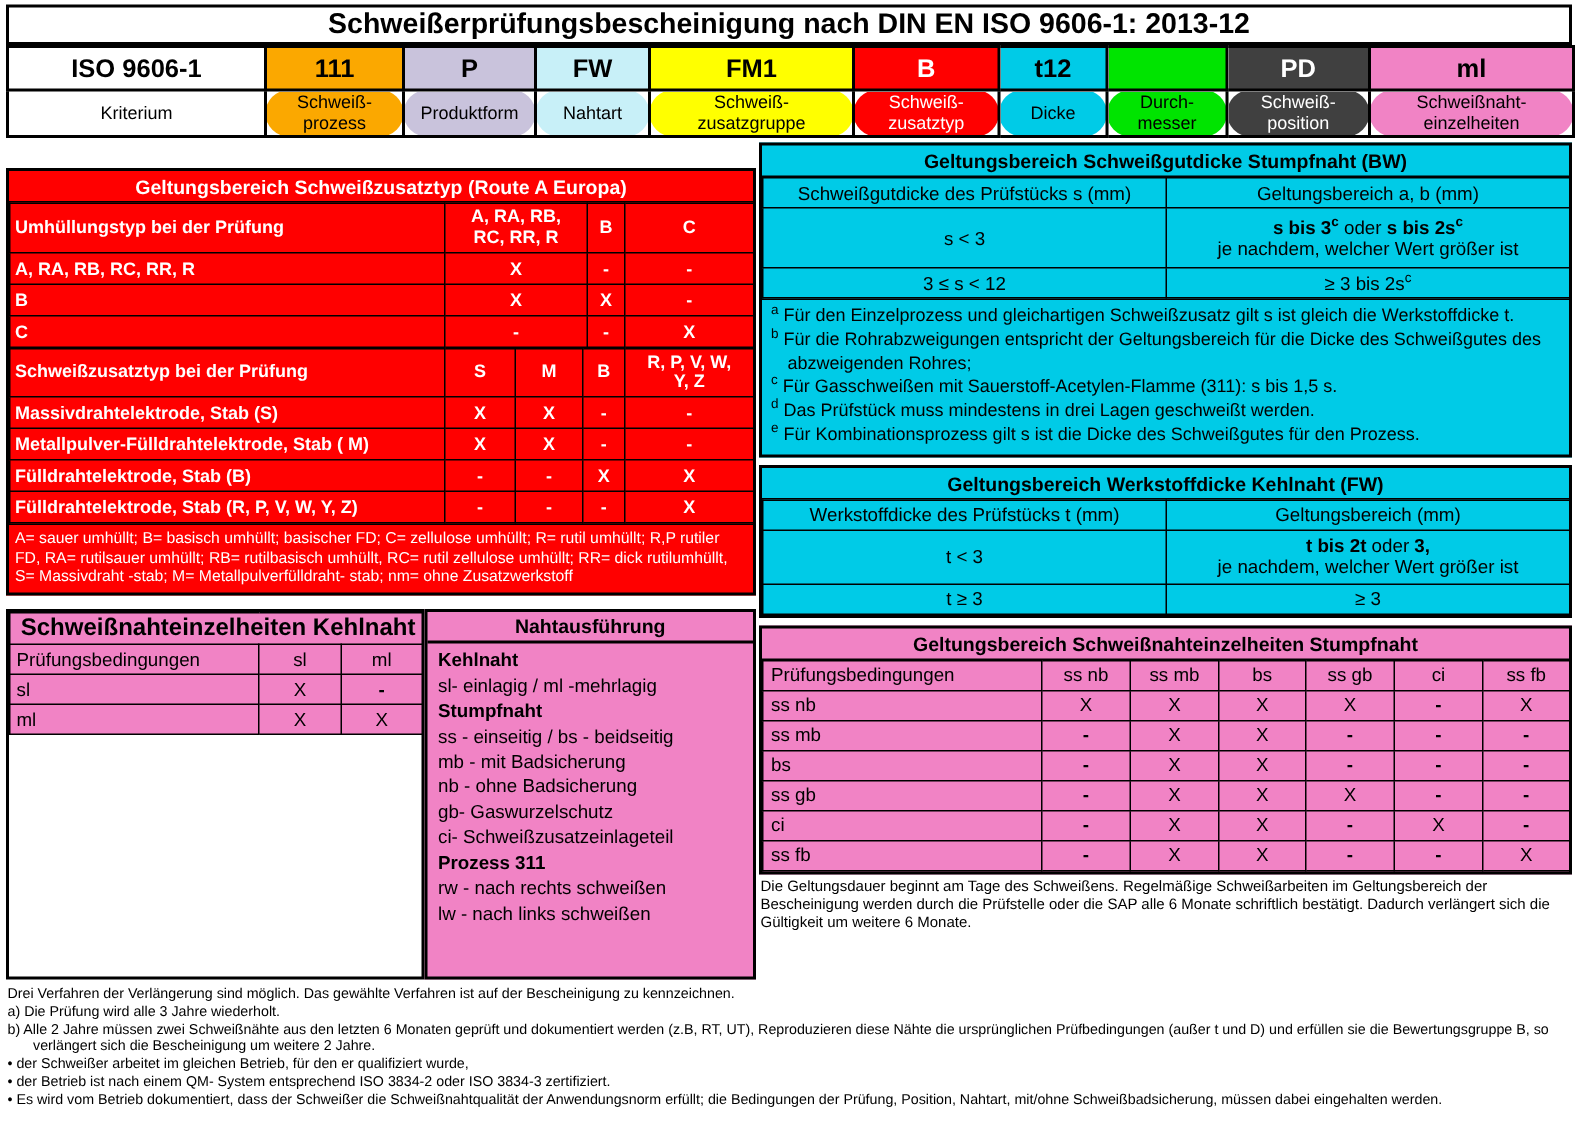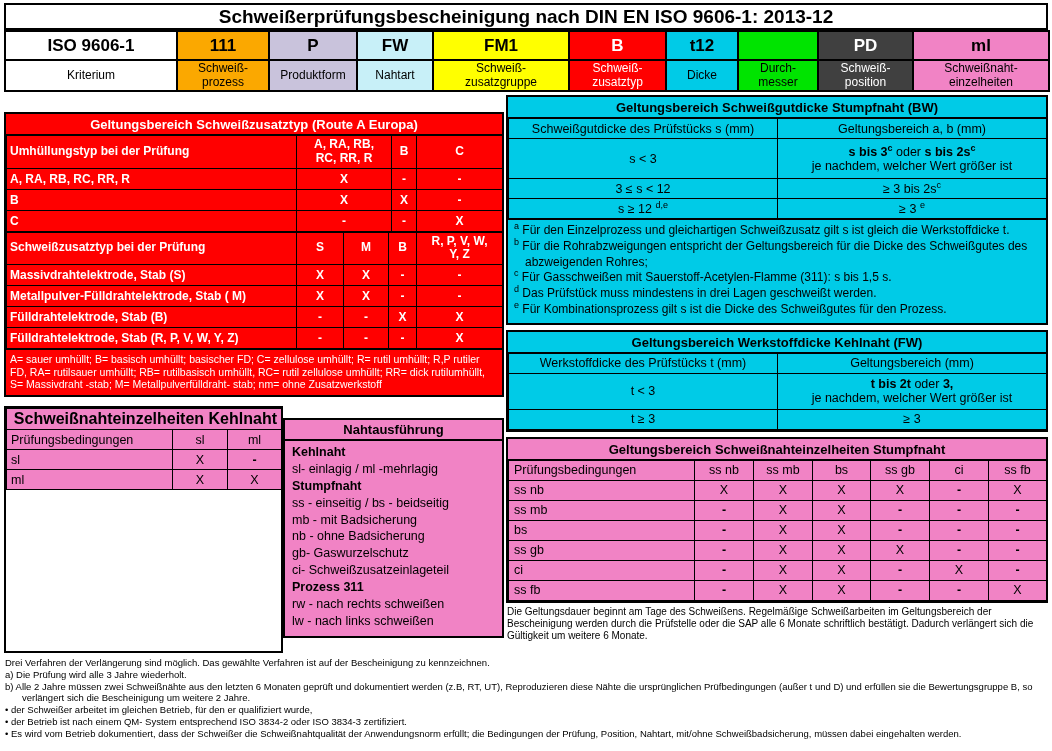--- a/index.html
+++ b/index.html
@@ -6,21 +6,21 @@
   html,body { background:#fff; }
   body { font-family: "Liberation Sans", sans-serif; color:#000; }
   .page { position:relative; width:1052px; height:751px; background:#fff; overflow:hidden; }
 
   .title-box { position:absolute; left:4px; top:3px; width:1044px; height:27px;
     border:2px solid #000; text-align:center; font-weight:bold; font-size:19px; line-height:24px; background:#fff; }
 
   .header-tbl { position:absolute; left:4px; top:30px; width:1044px; border-collapse:collapse; table-layout:fixed;padding-left:12px; }
   .header-tbl td { border:2px solid #000; text-align:center; vertical-align:middle; overflow:hidden; }
   .header-tbl tr.code td { height:29px; font-size:17px; font-weight:bold; }
-  .header-tbl tr.lbl td { height:31px; font-size:12px; line-height:1.12; white-space:pre-line; }
+  .header-tbl tr.lbl td { height:31px; font-size:12px; line-height:1.12; white-space:pre-line;border-radius:16px; }
 
   .c-white{background:#FFFFFF;} .c-orange{background:#FBA800;} .c-lav{background:#C9C3DC;}
   .c-pcyan{background:#C8F0F8;} .c-yellow{background:#FFFF00;} .c-red{background:#FF0000;color:#fff;}
   .c-cyan{background:#00CBE7;} .c-green{background:#00E400;} .c-blue{background:#404040;color:#fff;}
   .c-pink{background:#F183C5;}
 
   
   .red-section { position:absolute; left:4px; top:95px; width:500px; border:2px solid #000;
     background:#FF0000; color:#fff; font-weight:bold;margin-top:17px; }
   .sec-title { text-align:center; font-size:13px; font-weight:bold; padding:3px 0 2px; border-bottom:1px solid #000; }
@@ -31,21 +31,21 @@
   .red-tbl tr.hdr td.v { text-align:center; }
   .red-note { font-size:10.5px; font-weight:normal; line-height:1.2; padding:3px 4px 4px; border-top:1px solid #000; }
 
   
   .kehl-box { position:absolute; left:4px; top:406px; width:279px; height:247px; border:2px solid #000; background:#fff; }
   .kehl-tbl { width:100%; border-collapse:collapse; table-layout:fixed; font-size:12.5px; background:#F183C5; }
   .kehl-tbl td { border:1px solid #000; height:20px; padding:1px 4px; }
   .kehl-tbl td.t { text-align:right; font-weight:bold; font-size:16px; }
   .kehl-tbl td.v { text-align:center; }
 
-  .naht-box { position:absolute; left:283px; top:418px; width:221px; height:220px; border:2px solid #000;
+  .naht-box { position:absolute; left:283px; top:406px; width:221px; height:247px; border:2px solid #000;
     background:#F183C5; font-size:12.5px; }
   .naht-title { text-align:center; font-weight:bold; font-size:13px; padding:2px 0; border-bottom:2px solid #000; }
   .naht-lines { padding:3px 7px; line-height:1.35; }
   .bold { font-weight:bold; }
 
   
   #right-col { position:absolute; left:506px; top:95px; width:542px; }
   .cy-section { border:2px solid #000; background:#00CBE7; font-size:12.5px; margin-bottom:5px; }
   .cy-tbl { width:100%; border-collapse:collapse; table-layout:fixed; }
   .cy-tbl td { border:1px solid #000; text-align:center; vertical-align:middle; height:20px; padding:1px 3px; }
@@ -271,24 +271,20 @@
           <td class="b" style="height:40px">s &lt; 3</td>
           <td>
             <div><b><span>s bis 3</span><sup>c</sup></b><span class="cy-sub"> oder </span><b><span>s bis 2s</span><sup>c</sup></b></div>
             <div class="cy-sub">je nachdem, welcher Wert größer ist</div>
           </td>
         </tr>
         <tr>
           <td class="b">3 ≤ s &lt; 12</td>
           <td class="b"><span>≥ 3 bis 2s</span><sup>c</sup></td>
         </tr>
-        <tr>
-          <td class="b"><span>s ≥ 12 </span><sup>d,e</sup></td>
-          <td class="b"><span>≥ 3 </span><sup>e</sup></td>
-        </tr>
       </tbody>
         </table>
       <div class="fnotes">
         <div class="fn"><sup>a</sup><span> Für den Einzelprozess und gleichartigen Schweißzusatz gilt s ist gleich die Werkstoffdicke t.</span></div>
         <div class="fn"><sup>b</sup><span> Für die Rohrabzweigungen entspricht der Geltungsbereich für die Dicke des Schweißgutes des abzweigenden Rohres;</span></div>
         <div class="fn"><sup>c</sup><span> Für Gasschweißen mit Sauerstoff-Acetylen-Flamme (311): s bis 1,5 s.</span></div>
         <div class="fn"><sup>d</sup><span> Das Prüfstück muss mindestens in drei Lagen geschweißt werden.</span></div>
         <div class="fn"><sup>e</sup><span> Für Kombinationsprozess gilt s ist die Dicke des Schweißgutes für den Prozess.</span></div>
       </div>
     </div>

